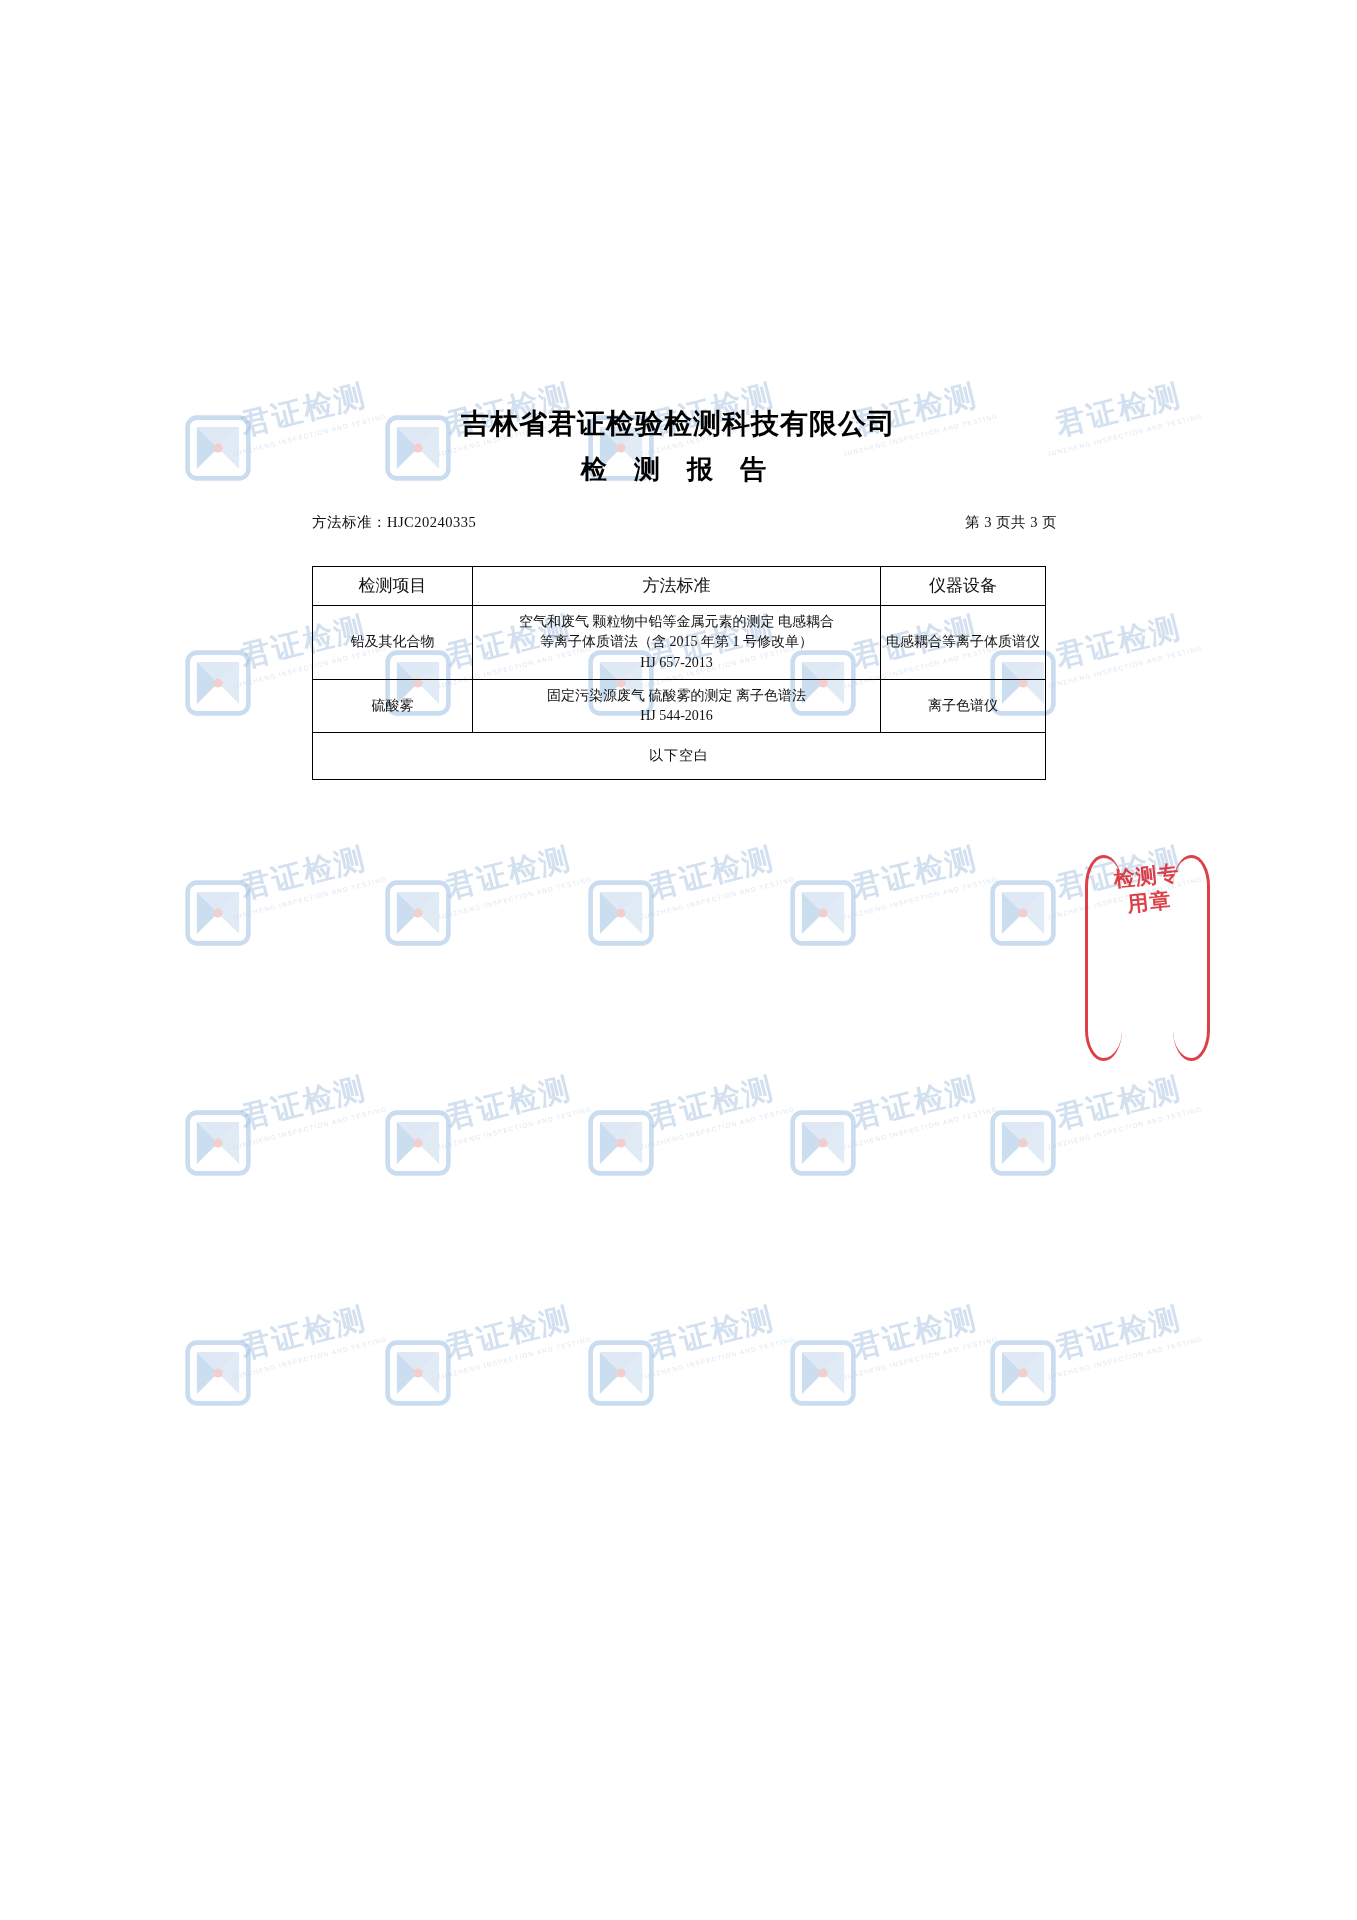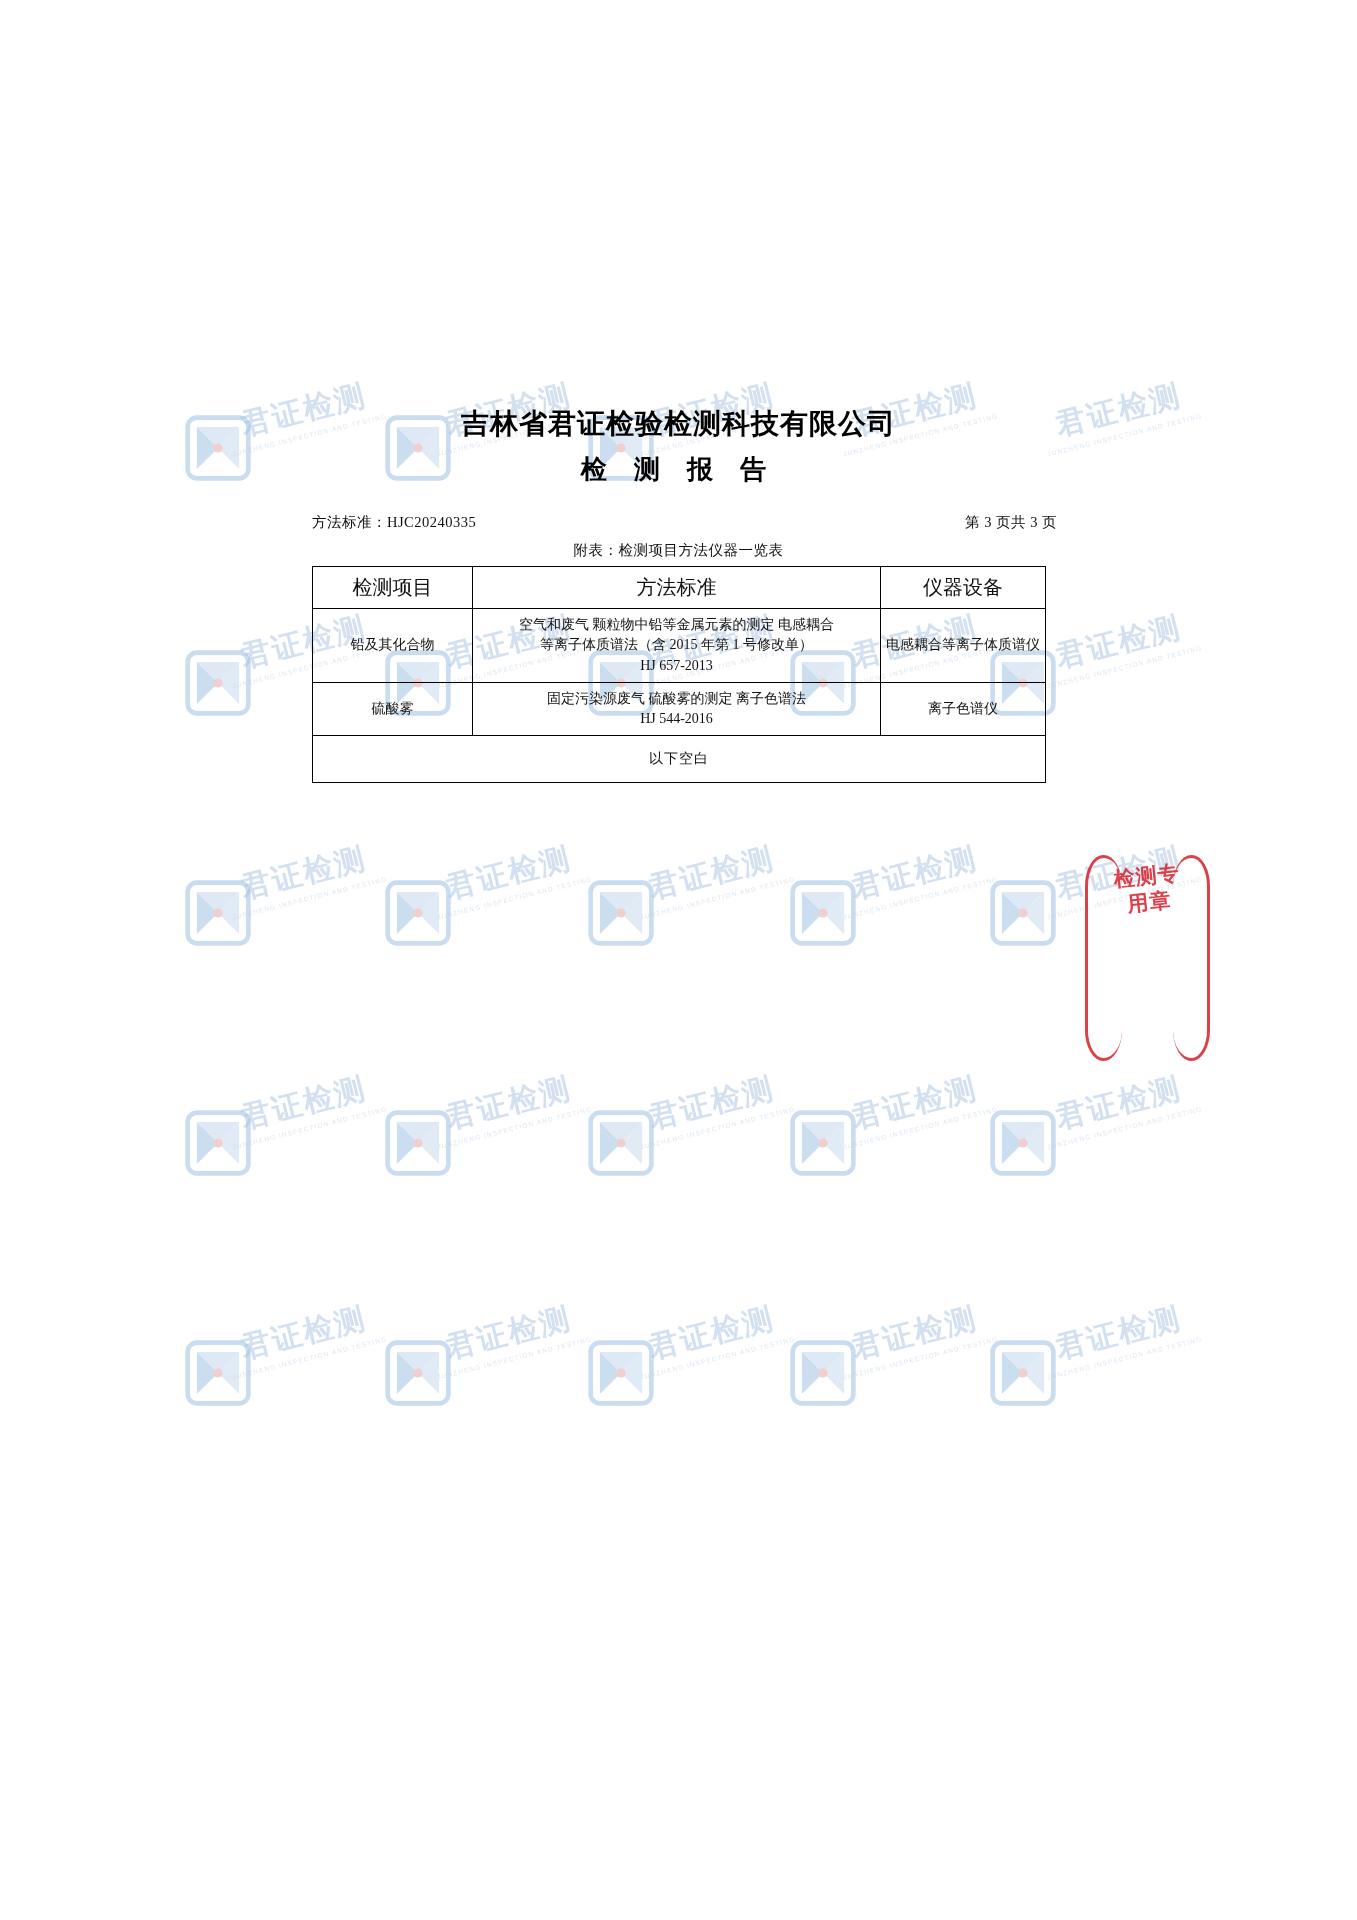--- a/index.html
+++ b/index.html
@@ -122,21 +122,21 @@
     font-weight: normal;
     font-size: 14px;
     text-align: center;
     vertical-align: middle;
     padding: 6px 4px;
     line-height: 1.45;
     background: transparent;
   }
   #method-table thead td {
     height: 26px;
-    font-size: 20px;
+    font-size: 17px;
   }
   .col-item   { width: 160px; }
   .col-method { width: 408px; }
   .col-equip  { width: 165px; }
 
   .cell-method {
     padding-left: 10px;
     padding-right: 10px;
   }
   .blank-row td {
@@ -479,21 +479,20 @@
 <div id="page">
 
   <div class="doc-title" id="report-title">检 测 报 告</div>
 
   <div class="doc-title" id="company-name">吉林省君证检验检测科技有限公司</div>
 
   <div id="report-no">方法标准：HJC20240335</div>
 
   <div id="page-indicator">第 3 页共 3 页</div>
 
-  <div id="appendix-caption">附表：检测项目方法仪器一览表</div>
 
   <table id="method-table">
     <colgroup>
       <col class="col-item">
       <col class="col-method">
       <col class="col-equip">
     </colgroup>
     <thead>
       <tr>
         <td>检测项目</td>

